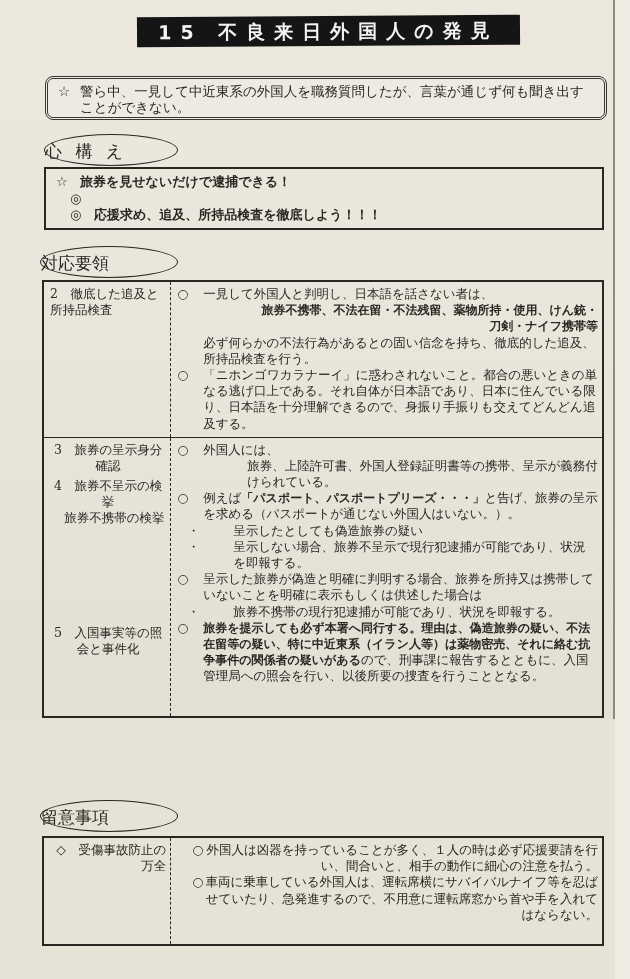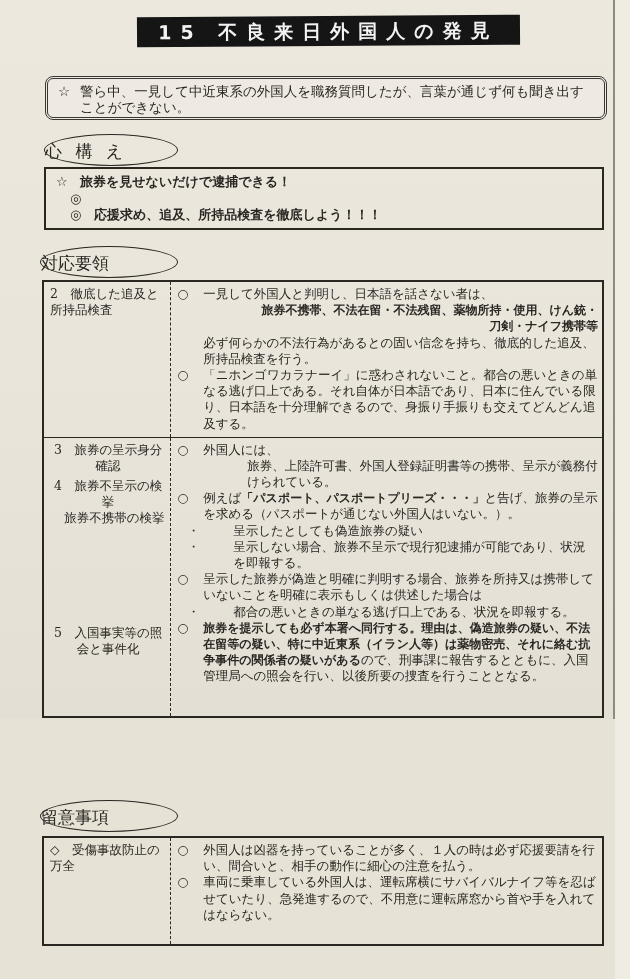--- a/index.html
+++ b/index.html
@@ -130,34 +130,34 @@
         <div class="bullet">
               <span class="mk">・</span>
               <span>呈示しない場合、旅券不呈示で現行犯逮捕が可能であり、状況を即報する。</span>
             </div>
         <div class="item">
               <span class="mk">○</span>
               <span>呈示した旅券が偽造と明確に判明する場合、旅券を所持又は携帯していないことを明確に表示もしくは供述した場合は</span>
             </div>
         <div class="bullet">
               <span class="mk">・</span>
-              <span>都合の悪いときの単なる逃げ口上である、状況を即報する。</span>
+              <span>旅券不携帯の現行犯逮捕が可能であり、状況を即報する。</span>
             </div>
         <div class="item">
               <span class="mk">○</span>
           <span><span class="bold">旅券を提示しても必ず本署へ同行する。理由は、偽造旅券の疑い、不法在留等の疑い、特に中近東系（イラン人等）は薬物密売、それに絡む抗争事件の関係者の疑いがある</span><span>ので、刑事課に報告するとともに、入国管理局への照会を行い、以後所要の捜査を行うこととなる。</span></span>
         </div>
       </td>
     </tr>
   </tbody>
     </table>
 
   <div class="oval" style="left:40px; top:800px; width:138px;">留意事項</div>
 
-  <table class="grid" style="left:42px; top:836px; width:562px; height:110px;">
+  <table class="grid" style="left:42px; top:836px; width:562px; height:110px;text-align:right;">
     <tbody>
         <tr>
       <td class="label">◇　受傷事故防止の万全</td>
       <td class="body">
         <div class="item">
               <span class="mk">○</span>
               <span>外国人は凶器を持っていることが多く、１人の時は必ず応援要請を行い、間合いと、相手の動作に細心の注意を払う。</span>
             </div>
         <div class="item">
               <span class="mk">○</span>

